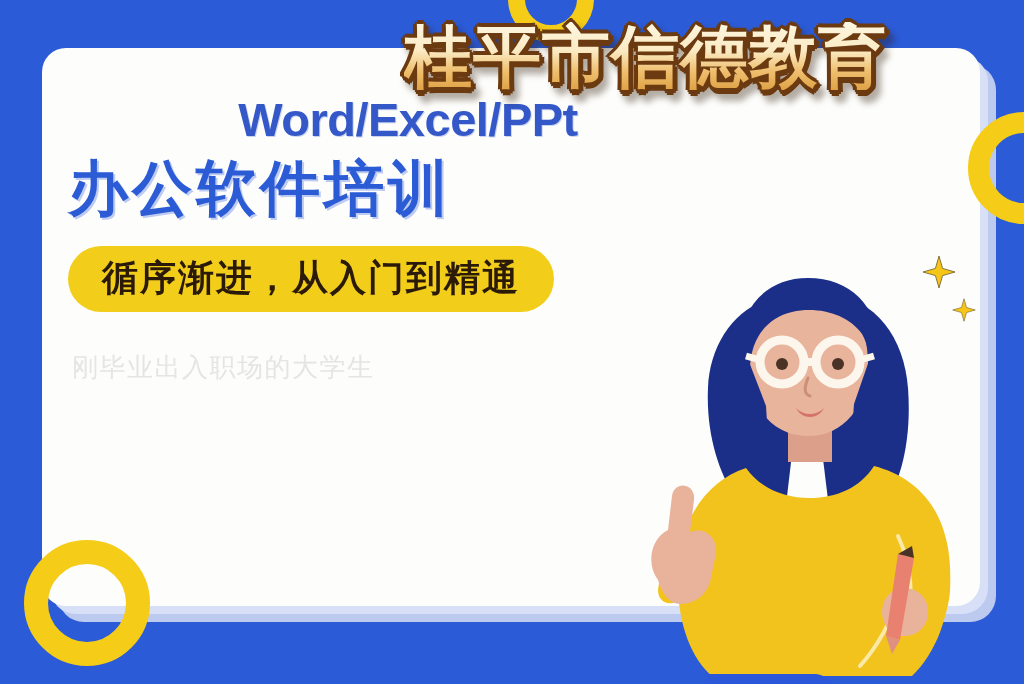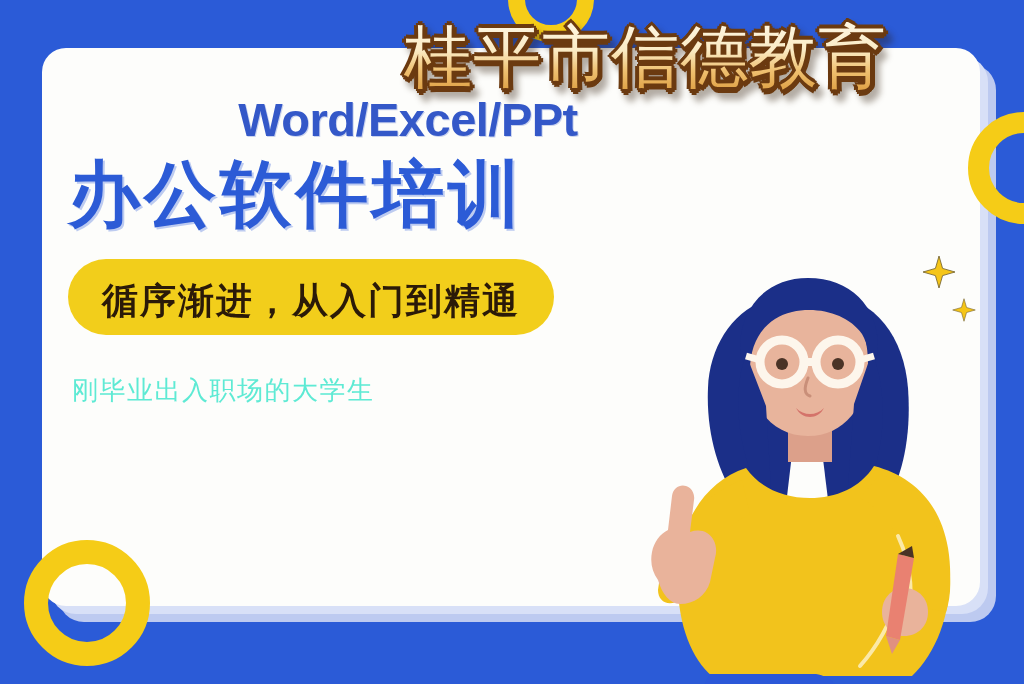--- a/index.html
+++ b/index.html
@@ -82,57 +82,57 @@
     font-size: 47px;
     font-weight: 700;
     color: #3458C8;
     letter-spacing: -0.5px;
     line-height: 1;
     margin: 0 0 14px 4px;
     text-shadow: 1px 1px 0 rgba(52,88,200,0.25);
     text-align: center;
   }
   #main-title {
-    font-size: 72px;
+    font-size: 60px;
     font-weight: 900;
     color: #2C5BD6;
     letter-spacing: 4px;
     line-height: 1.05;
     margin: 12px 0 26px 2px;
     text-shadow: 2px 2px 0 rgba(44,91,214,0.30);
   }
   #badge {
     display: inline-block;
     background: #F2CE1B;
     color: #2B1A08;
     font-size: 36px;
     font-weight: 700;
     letter-spacing: 2px;
-    padding: 24px 34px 16px 34px;
+    padding: 14px 34px 16px 34px;
     border-radius: 38px;
     line-height: 1;
     margin-left: 2px;
   }
   .body-line {
     font-size: 26px;
-    color: #5eead4;
+    color: #e5e5e5;
     letter-spacing: 1.5px;
     line-height: 1.65;
     margin: 0 0 0 6px;
     font-weight: 400;
   }
   #body-lines { margin-top: 34px; }
 
   
   #overlay-title {
     position: absolute;
     left: 404px; top: 22px;
     z-index: 20;
     font-size: 68px;
-    font-weight: 400;
+    font-weight: 700;
     letter-spacing: 1px;
     line-height: 1;
     white-space: nowrap;
     color: #F6E3B4;
     background: linear-gradient(180deg, #FDF6E2 0%, #FBEBC4 42%, #EFC070 72%, #DFA246 100%);
     -webkit-background-clip: text;
     background-clip: text;
     -webkit-text-fill-color: transparent;
     filter: drop-shadow(3px 4px 0 #6B3A10) drop-shadow(-2px -2px 0 #6B3A10)
             drop-shadow(2px -2px 0 #6B3A10) drop-shadow(-2px 2px 0 #6B3A10)

